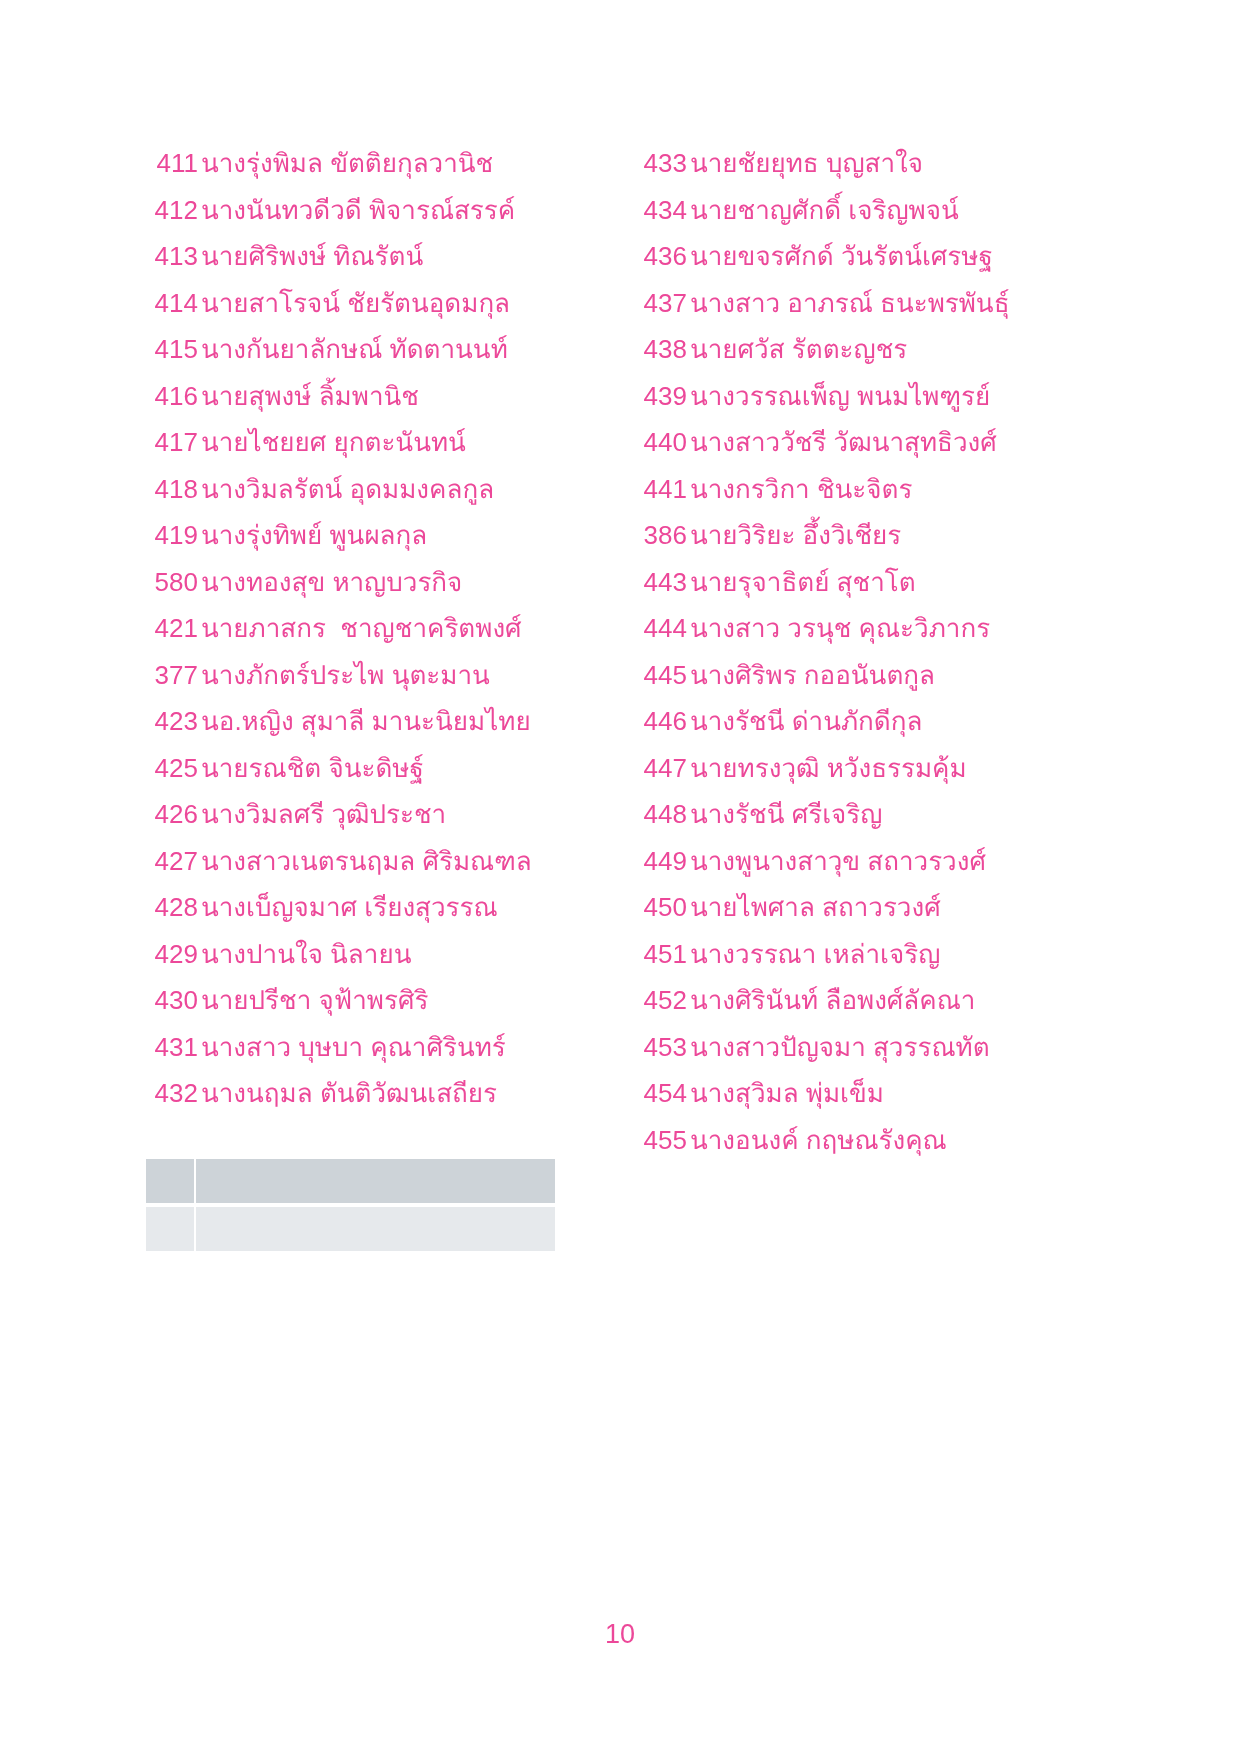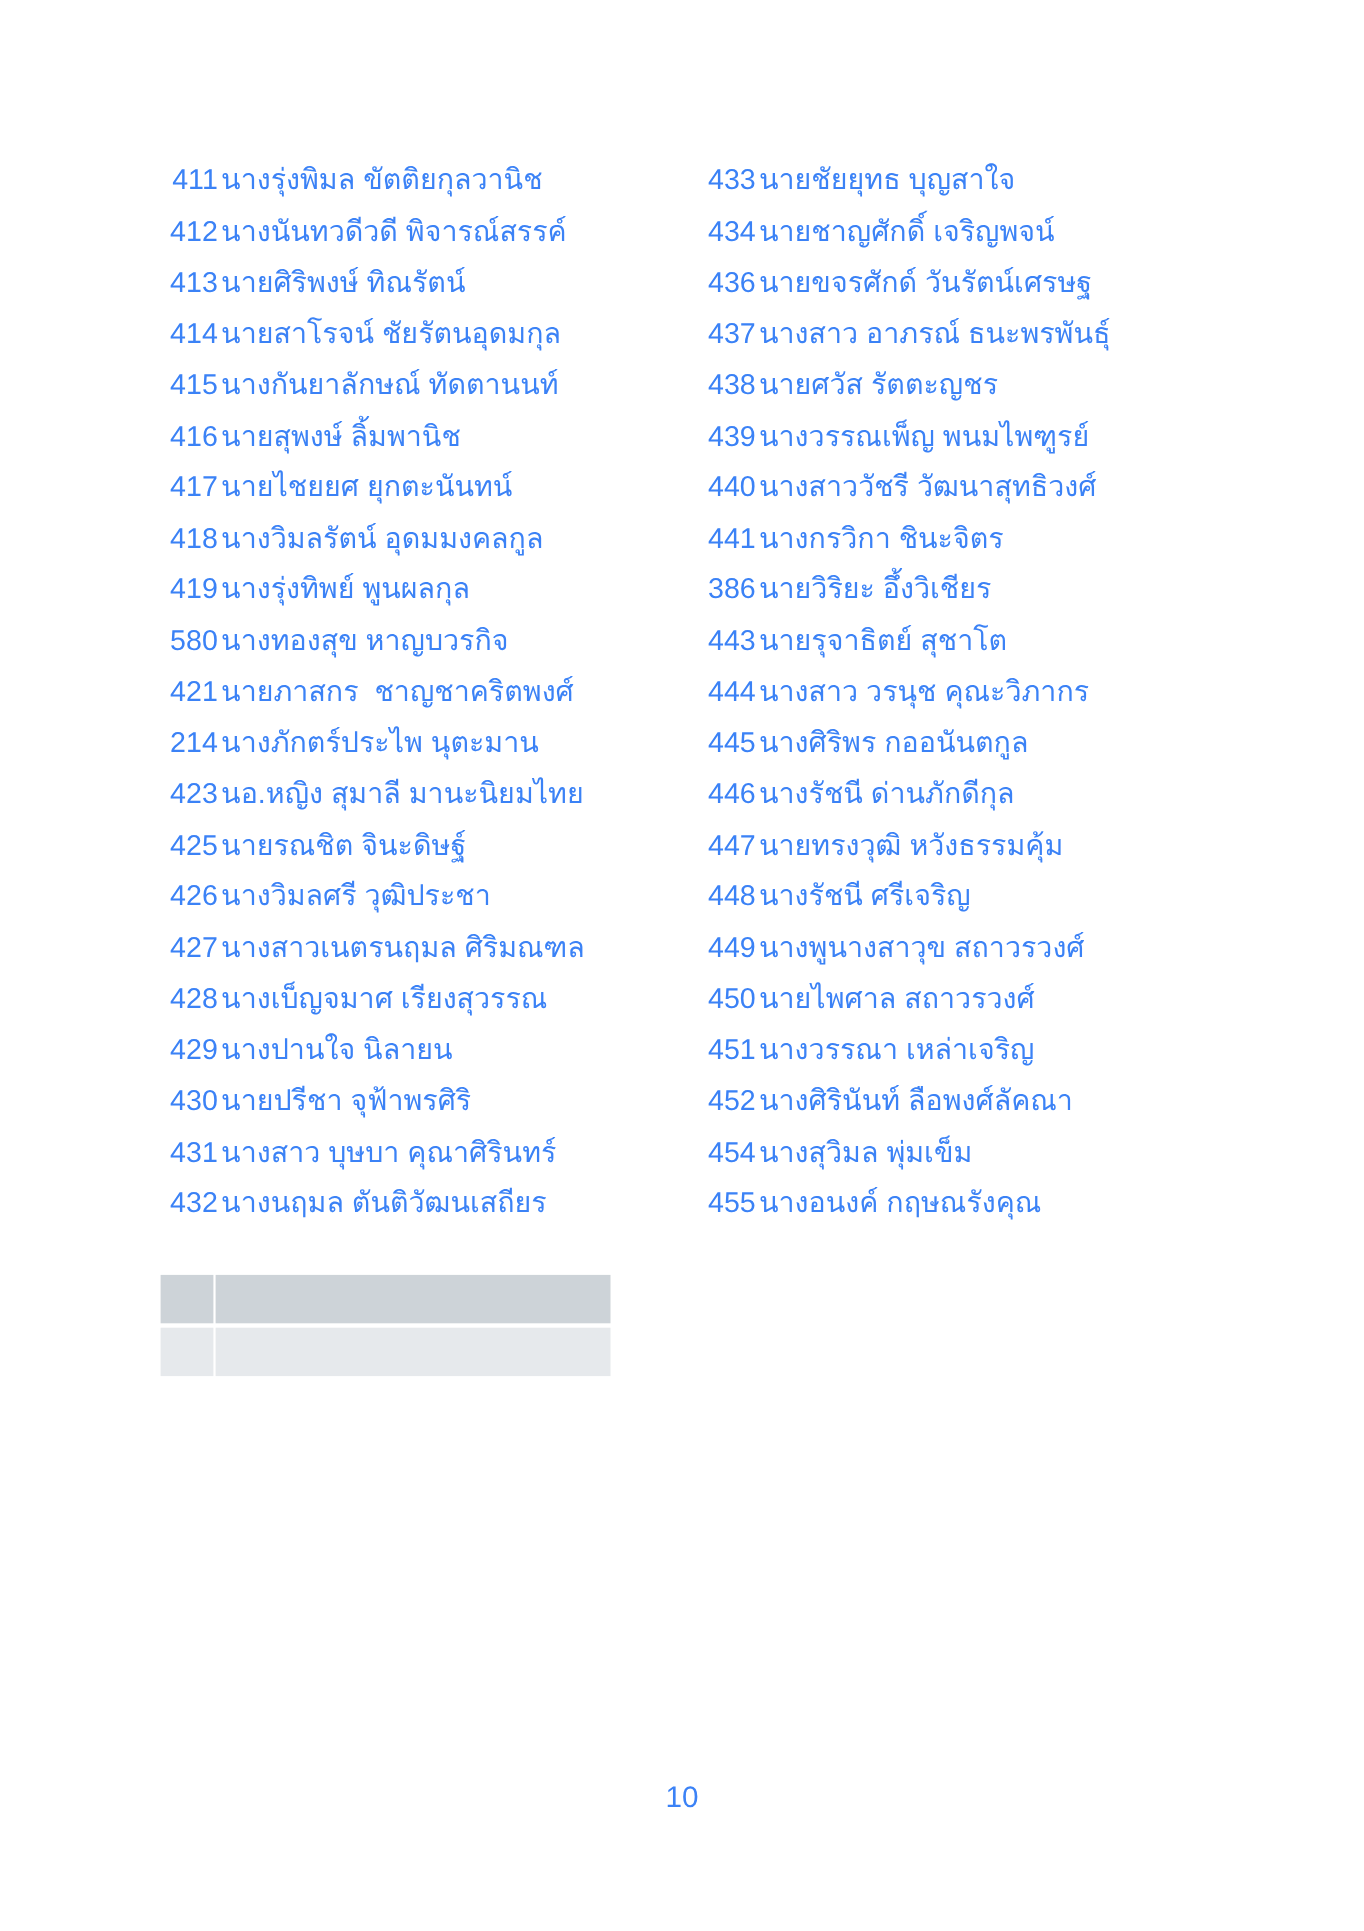--- a/index.html
+++ b/index.html
@@ -6,21 +6,21 @@
     margin: 0;
     padding: 0;
     background: #ffffff;
   }
   #page {
     position: relative;
     width: 1240px;
     height: 1688px;
     background: #ffffff;
     font-family: "Liberation Sans", "DejaVu Sans", sans-serif;
-    color: #3b82f6;
+    color: #ec4899;
     overflow: hidden;
   }
   .roster-col {
     position: absolute;
     top: 146px;
   }
   #left-col  { left: 141px; width: 470px; }
   #right-col { left: 630px; width: 520px; }
   .row {
     display: flex;
@@ -113,21 +113,21 @@
       </div>
       <div class="row">
         <span class="num">580</span>
         <span class="name">นางทองสุข หาญบวรกิจ</span>
       </div>
       <div class="row">
         <span class="num">421</span>
         <span class="name">นายภาสกร  ชาญชาคริตพงศ์</span>
       </div>
       <div class="row">
-        <span class="num">214</span>
+        <span class="num">377</span>
         <span class="name">นางภักตร์ประไพ นุตะมาน</span>
       </div>
       <div class="row">
         <span class="num">423</span>
         <span class="name">นอ.หญิง สุมาลี มานะนิยมไทย</span>
       </div>
       <div class="row">
         <span class="num">425</span>
         <span class="name">นายรณชิต จินะดิษฐ์</span>
       </div>
@@ -230,20 +230,24 @@
         <span class="num">450</span>
         <span class="name">นายไพศาล สถาวรวงศ์</span>
       </div>
       <div class="row">
         <span class="num">451</span>
         <span class="name">นางวรรณา เหล่าเจริญ</span>
       </div>
       <div class="row">
         <span class="num">452</span>
         <span class="name">นางศิรินันท์ ลือพงศ์ลัคณา</span>
+      </div>
+      <div class="row">
+        <span class="num">453</span>
+        <span class="name">นางสาวปัญจมา สุวรรณทัต</span>
       </div>
       <div class="row">
         <span class="num">454</span>
         <span class="name">นางสุวิมล พุ่มเข็ม</span>
       </div>
       <div class="row">
         <span class="num">455</span>
         <span class="name">นางอนงค์ กฤษณรังคุณ</span>
       </div>
     </div>

